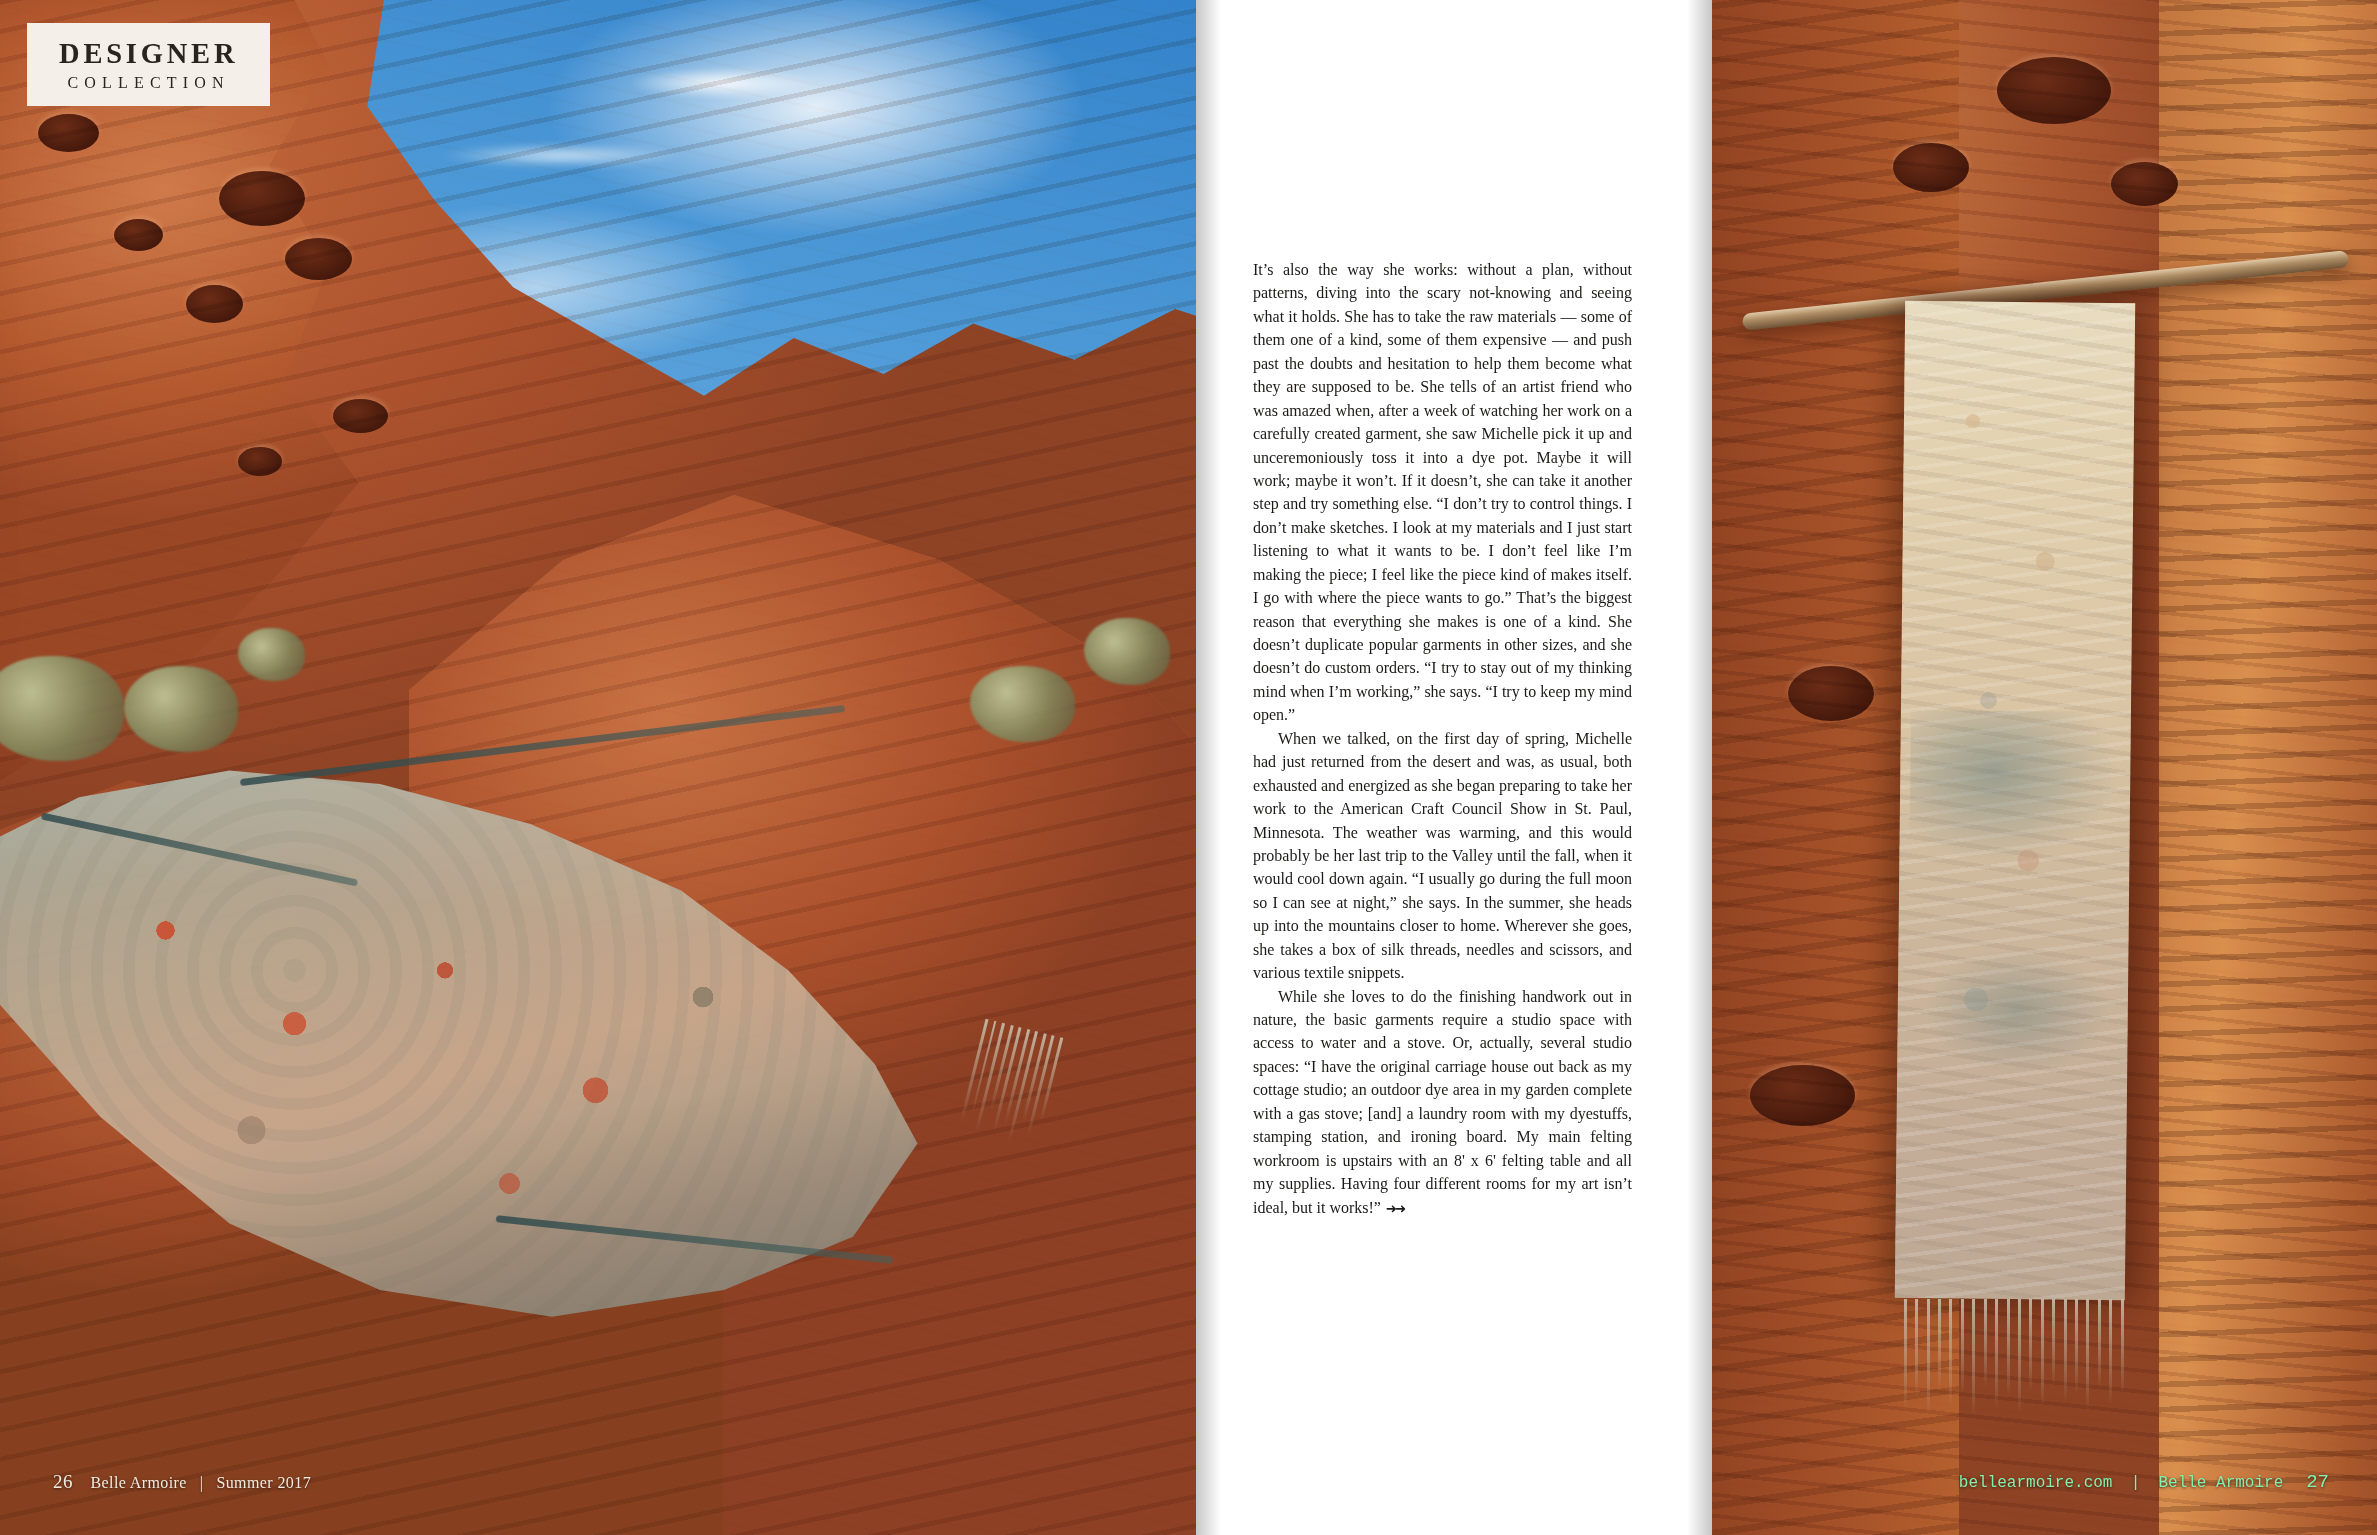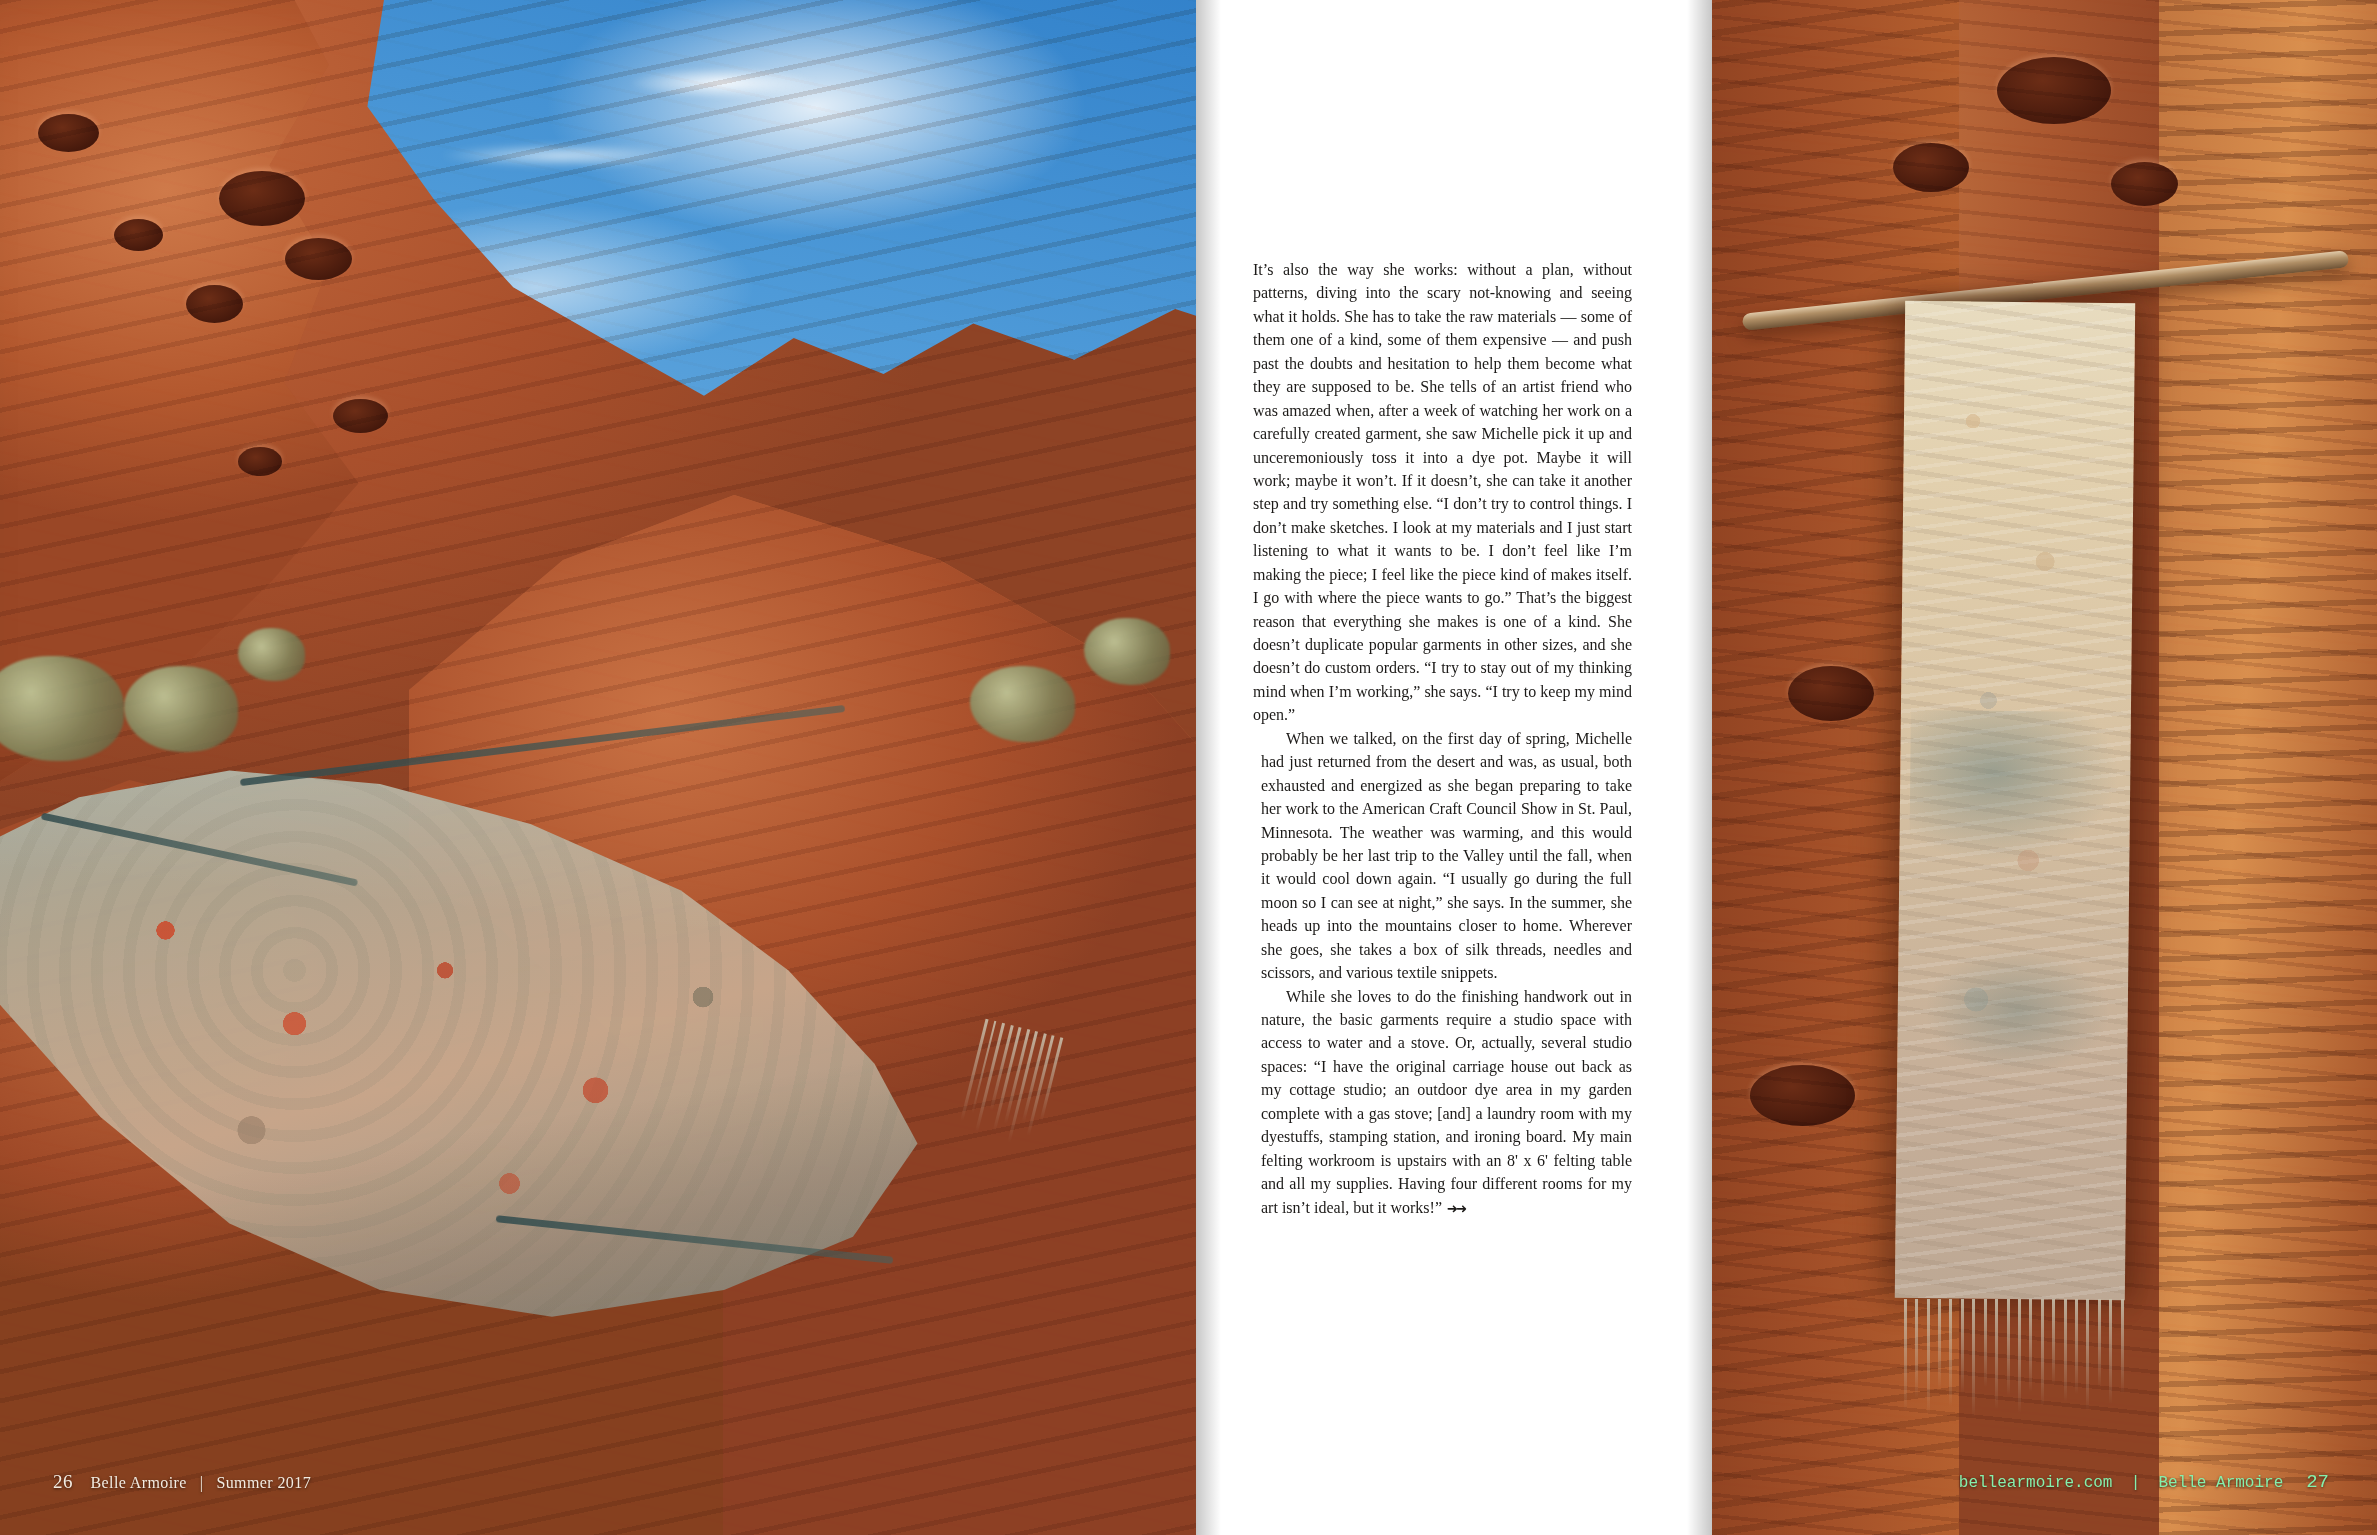--- a/index.html
+++ b/index.html
@@ -198,21 +198,21 @@
     width: 379px;
     color: #1c1a18;
     font-family: "Liberation Serif", serif;
     font-size: 16px;
     line-height: 1.465;
     text-align: justify;
     text-justify: inter-word;
     hyphens: auto;
   }
   .article p { margin: 0; }
-  .article p + p { text-indent: 25px; margin-left: 8px; }
+  .article p + p { text-indent: 25px; }
   .arrow-end {
     font-family: "DejaVu Sans", sans-serif;
     font-size: 13.3px;
     letter-spacing: -1.9px;
     margin-left: 4.8px;
   }
 
   
   .right-page {
     position: absolute;
@@ -363,20 +363,24 @@
       <div class="fringe" style="left:17px; top:0; height:112px;"></div>
       <div class="fringe" style="left:26px; top:0; height:88px;"></div>
       <div class="fringe" style="left:34px; top:0; height:107px;"></div>
       <div class="fringe" style="left:43px; top:0; height:97px;"></div>
       <div class="fringe" style="left:51px; top:0; height:114px;"></div>
       <div class="fringe" style="left:60px; top:0; height:91px;"></div>
       <div class="fringe" style="left:68px; top:0; height:103px;"></div>
       <div class="fringe" style="left:77px; top:0; height:86px;"></div>
     </div>
 
+    <div class="badge">
+      <div class="l1">DESIGNER</div>
+      <div class="l2">COLLECTION</div>
+    </div>
 
     <div class="folio-left">
       <span class="pg">26</span>
       <span>Belle Armoire</span>
       <span class="sep">|</span>
       <span>Summer 2017</span>
     </div>
   </div>
 
   <div class="center-page">

